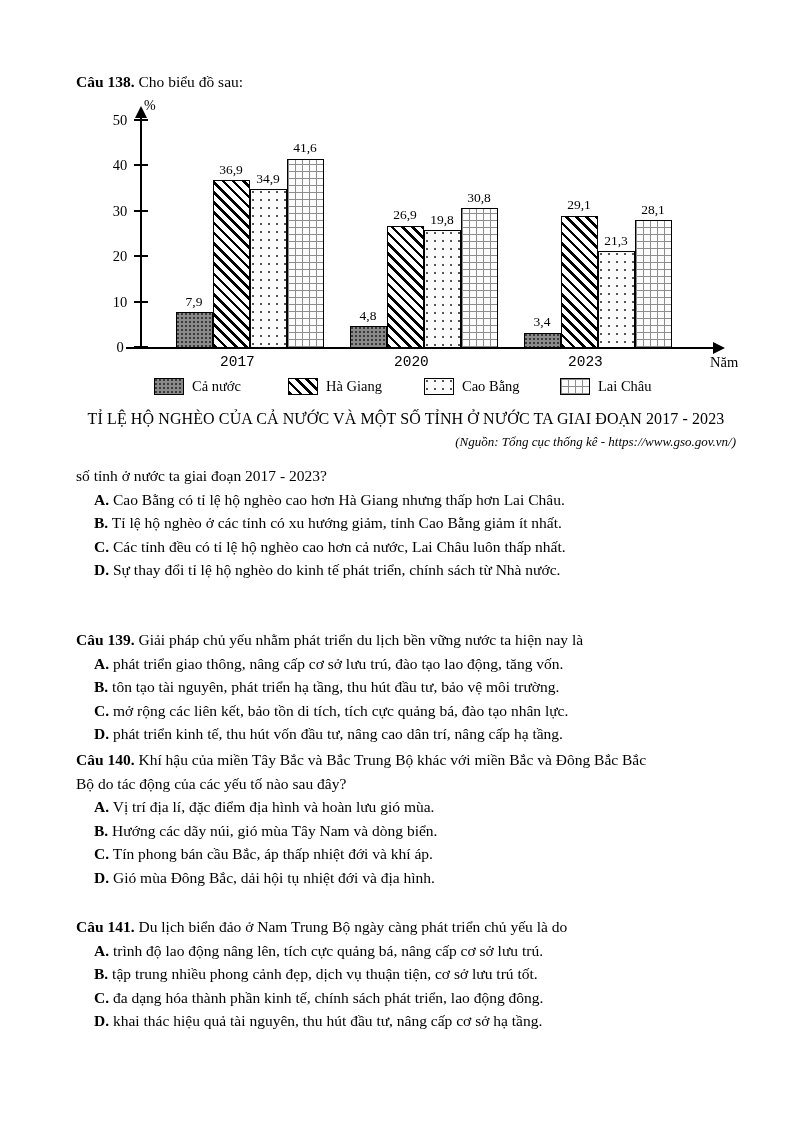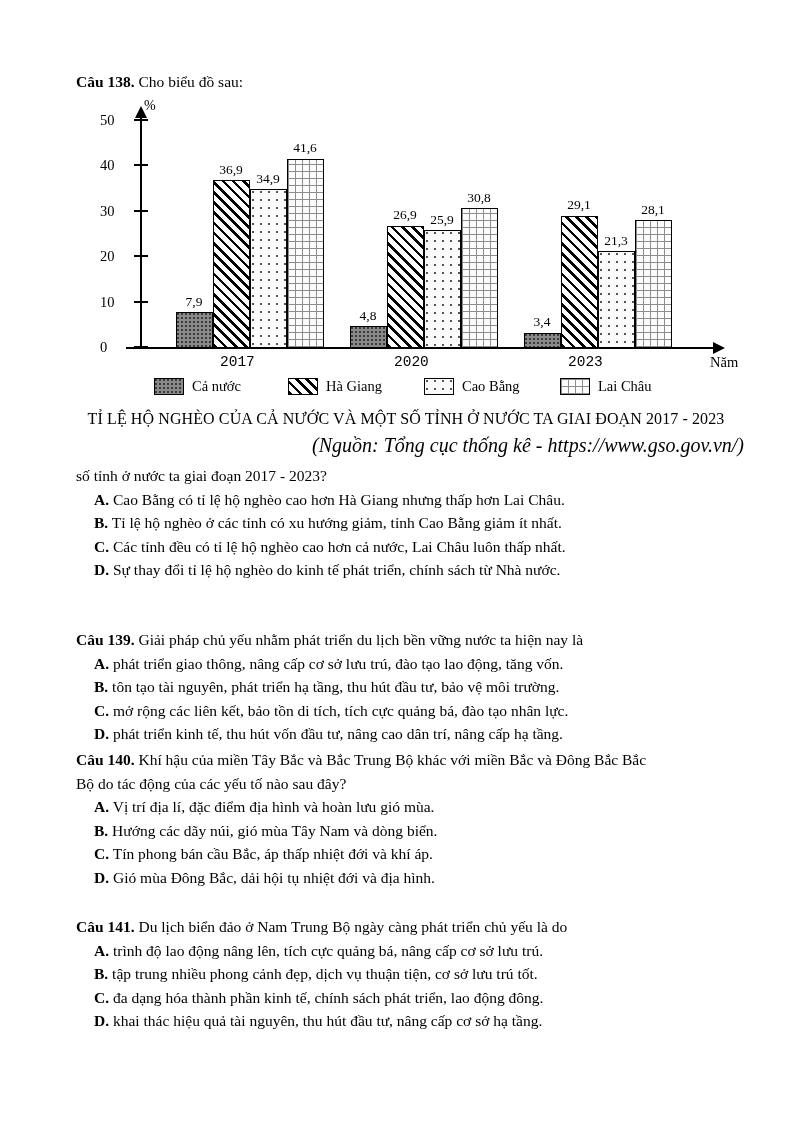--- a/index.html
+++ b/index.html
@@ -98,21 +98,21 @@
     position: absolute;
     left: 58px;
     width: 14px;
     height: 2px;
     background: #000;
   }
   .y-tick-label {
     position: absolute;
     right: 596px;
     width: 40px;
-    text-align: left;
+    text-align: center;
     font-size: 14.5px;
     line-height: 1;
   }
   .axis-unit {
     position: absolute;
     left: 68px;
     top: 0px;
     font-size: 14px;
   }
   .x-unit {
@@ -212,26 +212,26 @@
     position: absolute;
     left: 0;
     top: 312px;
     width: 660px;
     text-align: center;
     font-size: 16px;
     letter-spacing: 0.1px;
   }
   .chart-source {
     position: absolute;
-    left: 8px;
+    left: 0;
     top: 336px;
     width: 660px;
     text-align: right;
     font-style: italic;
-    font-size: 20px;
+    font-size: 13px;
   }
 </style>
 </head>
 <body>
 
 <div class="page">
 
   <div id="q138-head">
     <p class="q-head"><span class="lbl">Câu 138.</span>
       <span>Cho biểu đồ sau:</span></p>
@@ -280,21 +280,21 @@
         <div class="bar p-laichau" style="left:559px; width:37px; height:127.9px"></div>
       </div>
 
       <div class="bar-value" style="left:95px;  top:197px">7,9</div>
       <div class="bar-value" style="left:132px; top:65px">36,9</div>
       <div class="bar-value" style="left:169px; top:74px">34,9</div>
       <div class="bar-value" style="left:206px; top:43px">41,6</div>
 
       <div class="bar-value" style="left:269px; top:211px">4,8</div>
       <div class="bar-value" style="left:306px; top:110px">26,9</div>
-      <div class="bar-value" style="left:343px; top:115px">25,9</div>
+      <div class="bar-value" style="left:343px; top:115px">19,8</div>
       <div class="bar-value" style="left:380px; top:93px">30,8</div>
 
       <div class="bar-value" style="left:443px; top:217px">3,4</div>
       <div class="bar-value" style="left:480px; top:100px">29,1</div>
       <div class="bar-value" style="left:517px; top:136px">21,3</div>
       <div class="bar-value" style="left:554px; top:105px">28,1</div>
 
       <div class="x-sep" style="left:174px"></div>
       <div class="x-sep" style="left:348px"></div>
       <div class="x-sep" style="left:522px"></div>

